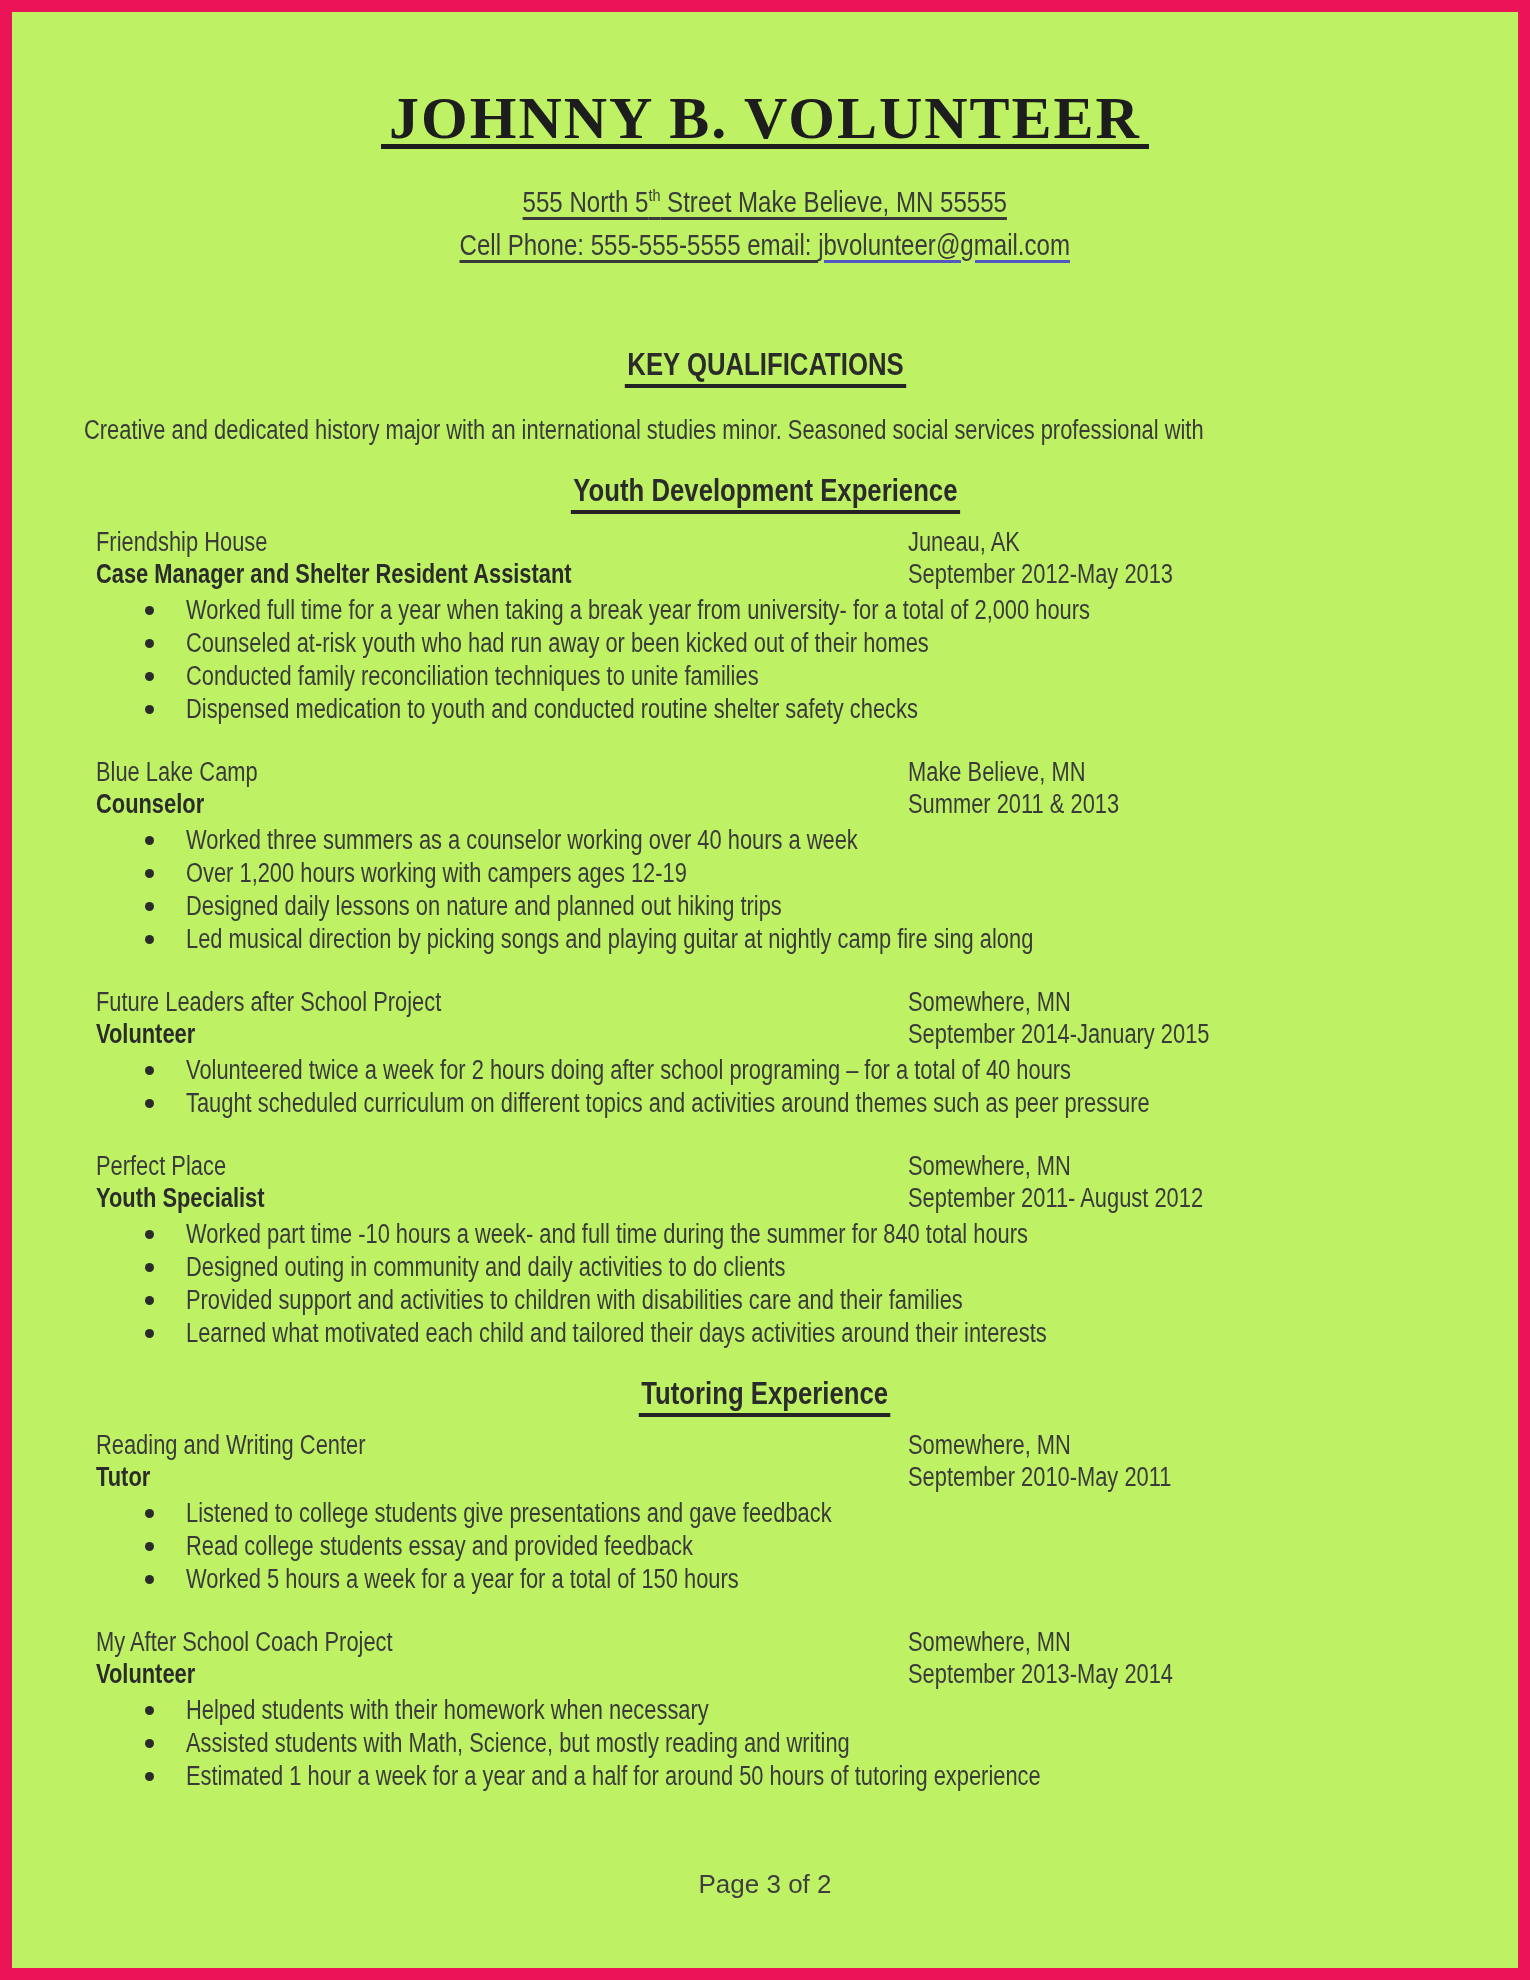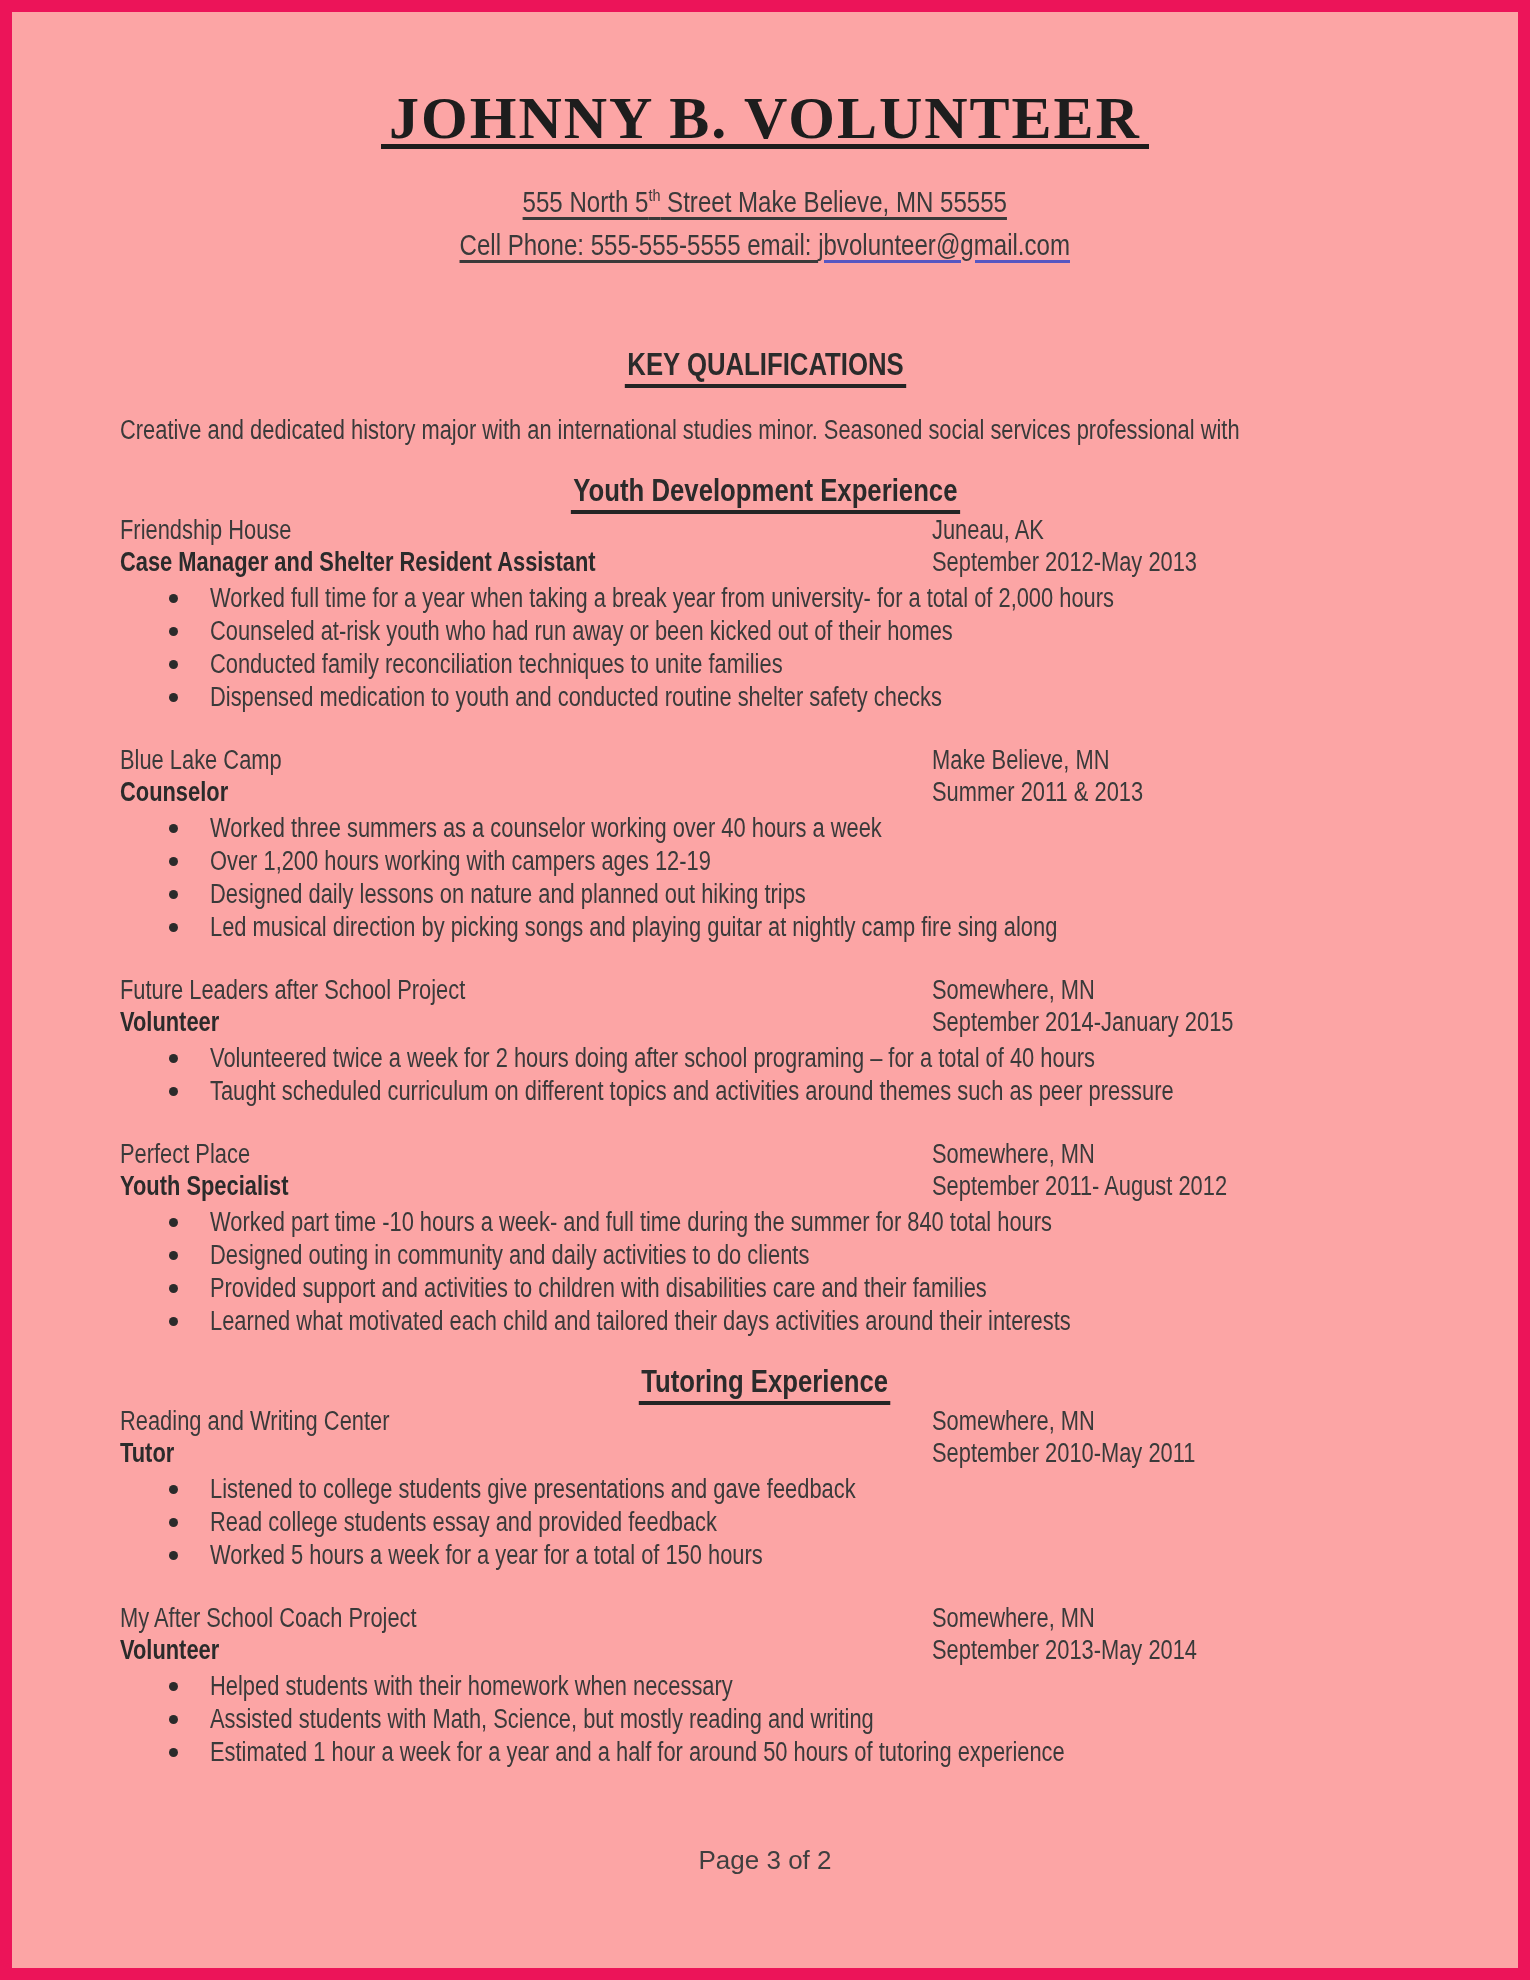--- a/index.html
+++ b/index.html
@@ -2,22 +2,22 @@
 <html><head>
 <meta charset="utf-8">
 <style>
   html, body { margin: 0; padding: 0; background: #ffffff; }
   .page {
     position: relative;
     width: 1530px;
     height: 1980px;
     box-sizing: border-box;
     border: 12px solid #EC1459;
-    background: #fca5a5;
-    padding: 0 108px;
+    background: #bef264;
+    padding: 0 72px;
     overflow: hidden;
     font-family: "Liberation Sans", sans-serif;
     color: #3a3a3a;
   }
   
   .cx  { display: inline-block; transform: scaleX(0.81); transform-origin: 0 50%; white-space: nowrap; }
   .cxc { display: inline-block; transform: scaleX(0.83); transform-origin: 50% 50%; white-space: nowrap; }
 
   .name-wrap { text-align: center; margin-top: 80px; line-height: 52px; }
   .name {
@@ -54,21 +54,21 @@
   .sec-head {
     font-weight: bold;
     font-size: 31px;
     color: #2b2b2b;
     border-bottom: 4px solid #242424;
     padding: 0 3px 4px 3px;
   }
 
   .para { margin-top: 26px; font-size: 27px; line-height: 33px; }
 
-  .entries { margin: 0; text-decoration: underline; }
+  .entries { margin: 12px; text-decoration: underline; }
   .entry { margin-top: 30px; }
   .entry.first { margin-top: 0; }
   .row { position: relative; line-height: 32px; font-size: 27px; }
   .org  { color: #3a3a3a; }
   .role { font-weight: bold; color: #2b2b2b; }
   .right { position: absolute; left: 812px; top: 0; text-align: center; }
 
   .bullets { list-style: none; margin: 4px 0 0 0; padding: 0; }
   .bullets li { position: relative; padding-left: 90px; line-height: 33px; font-size: 27px; }
   .bullets li::before {

